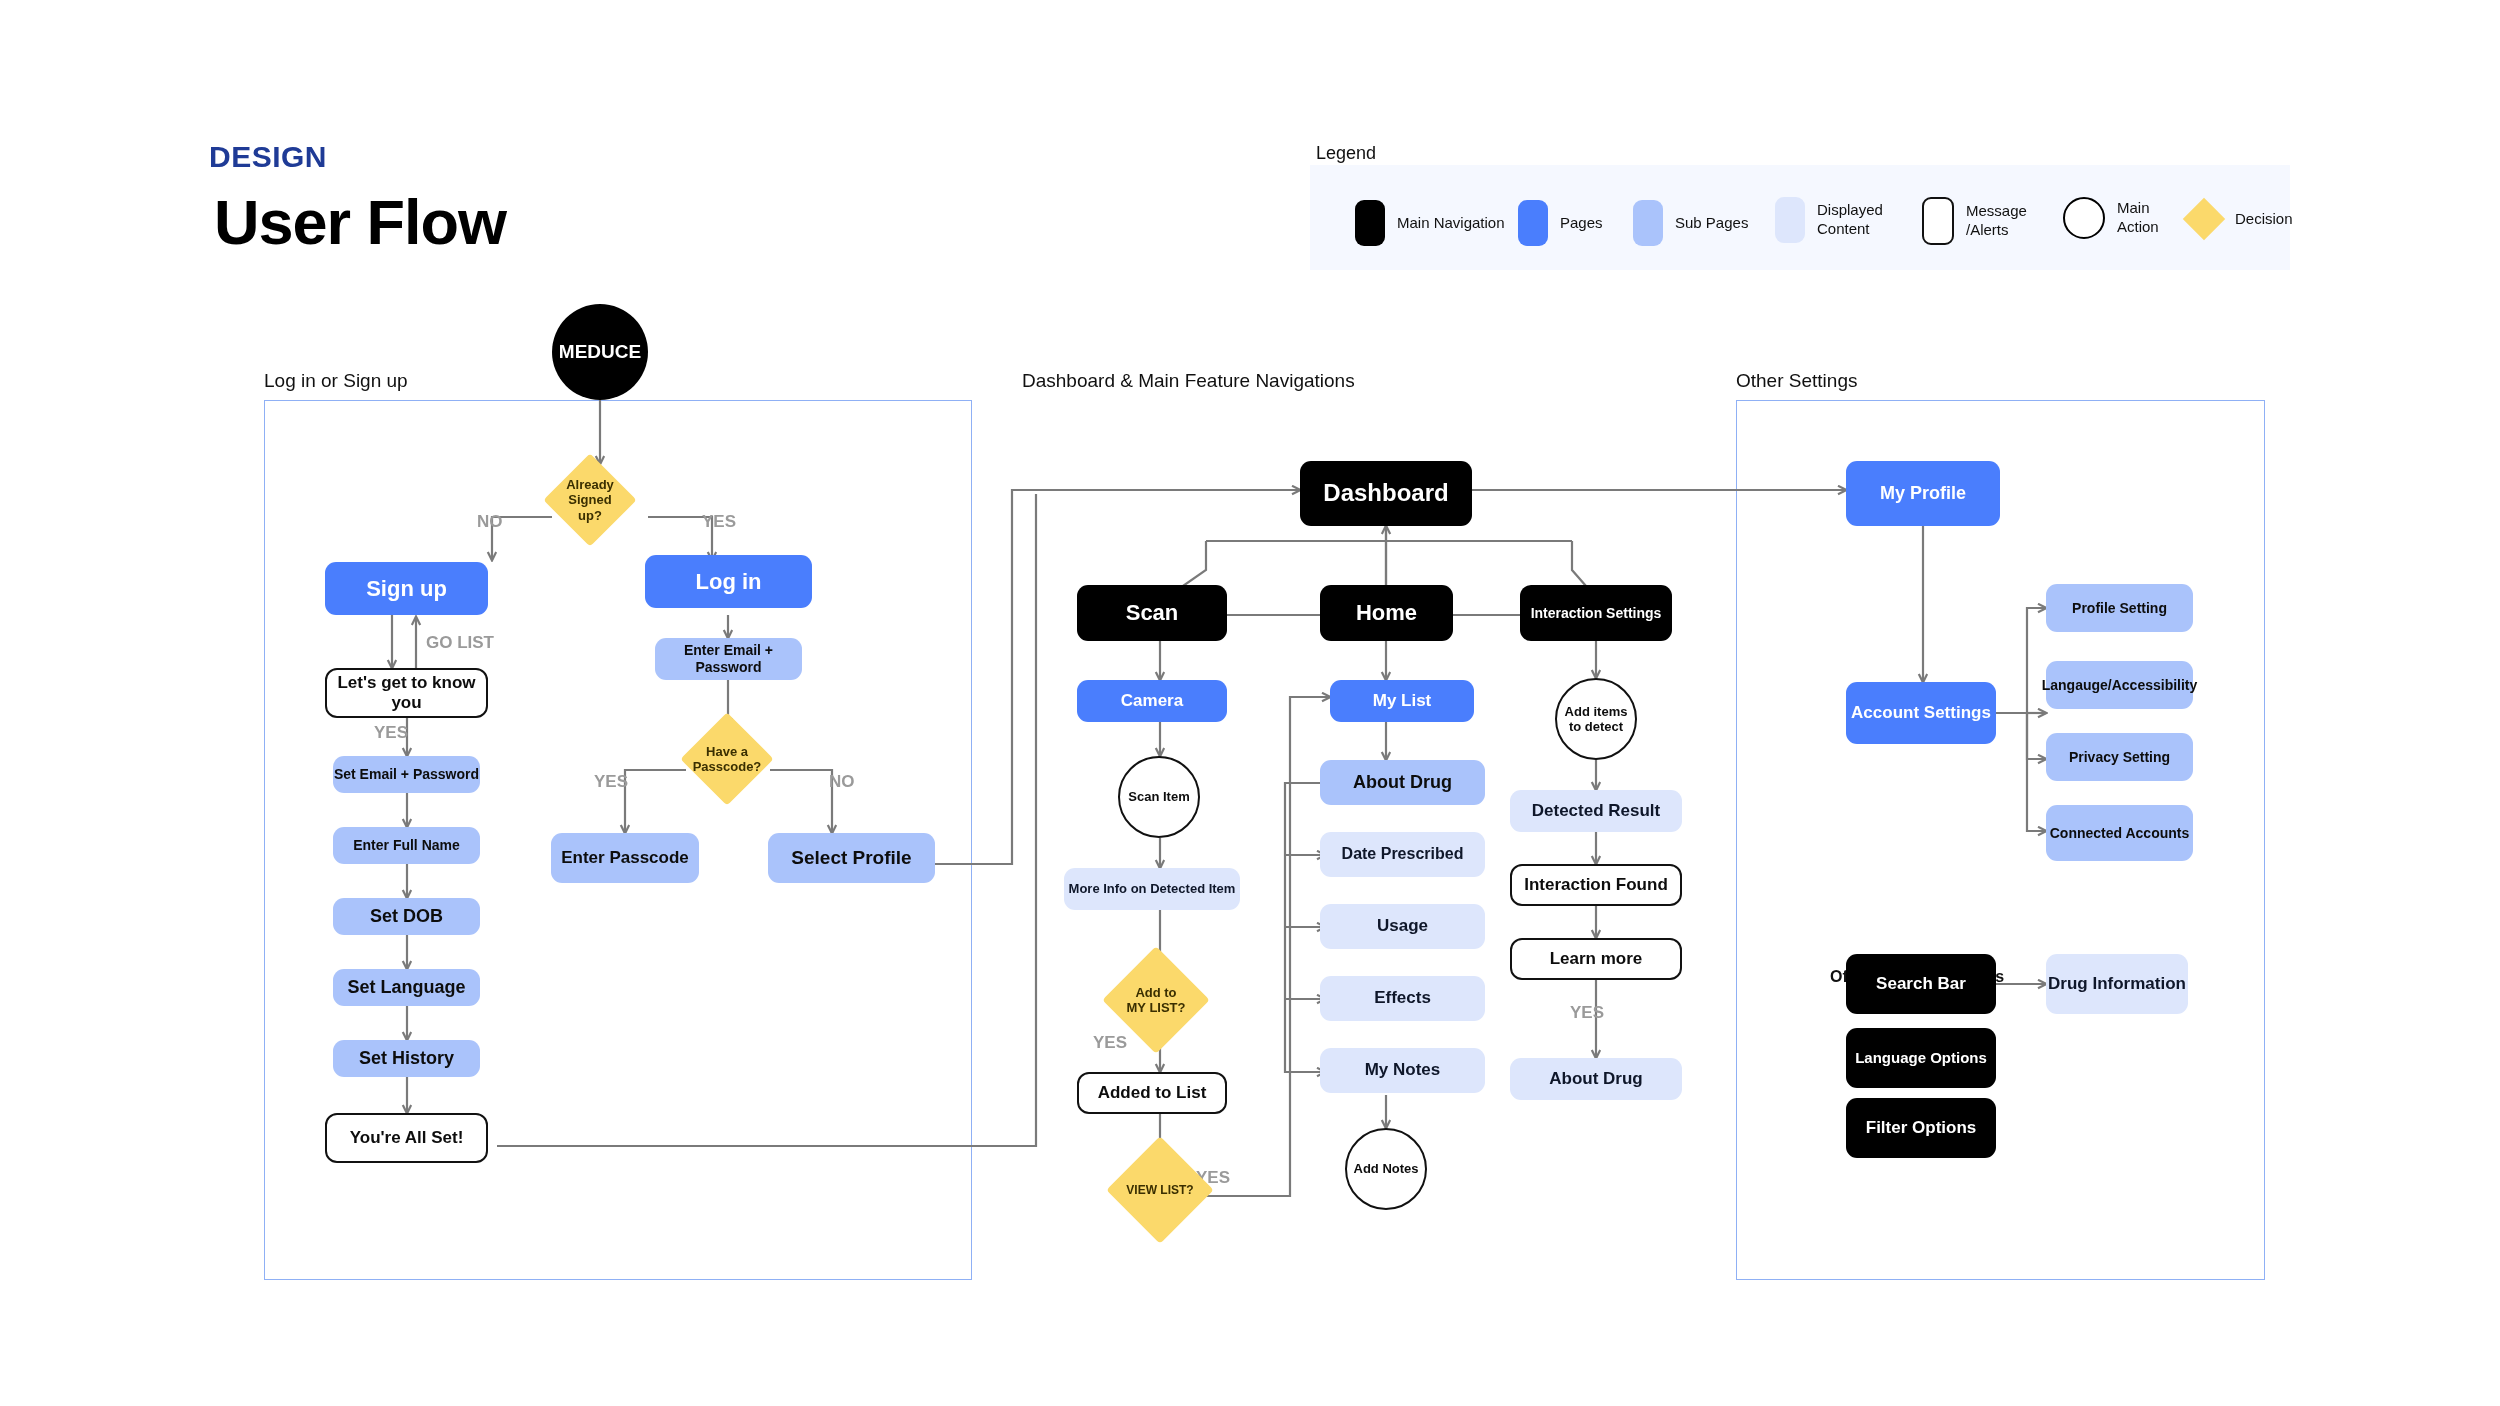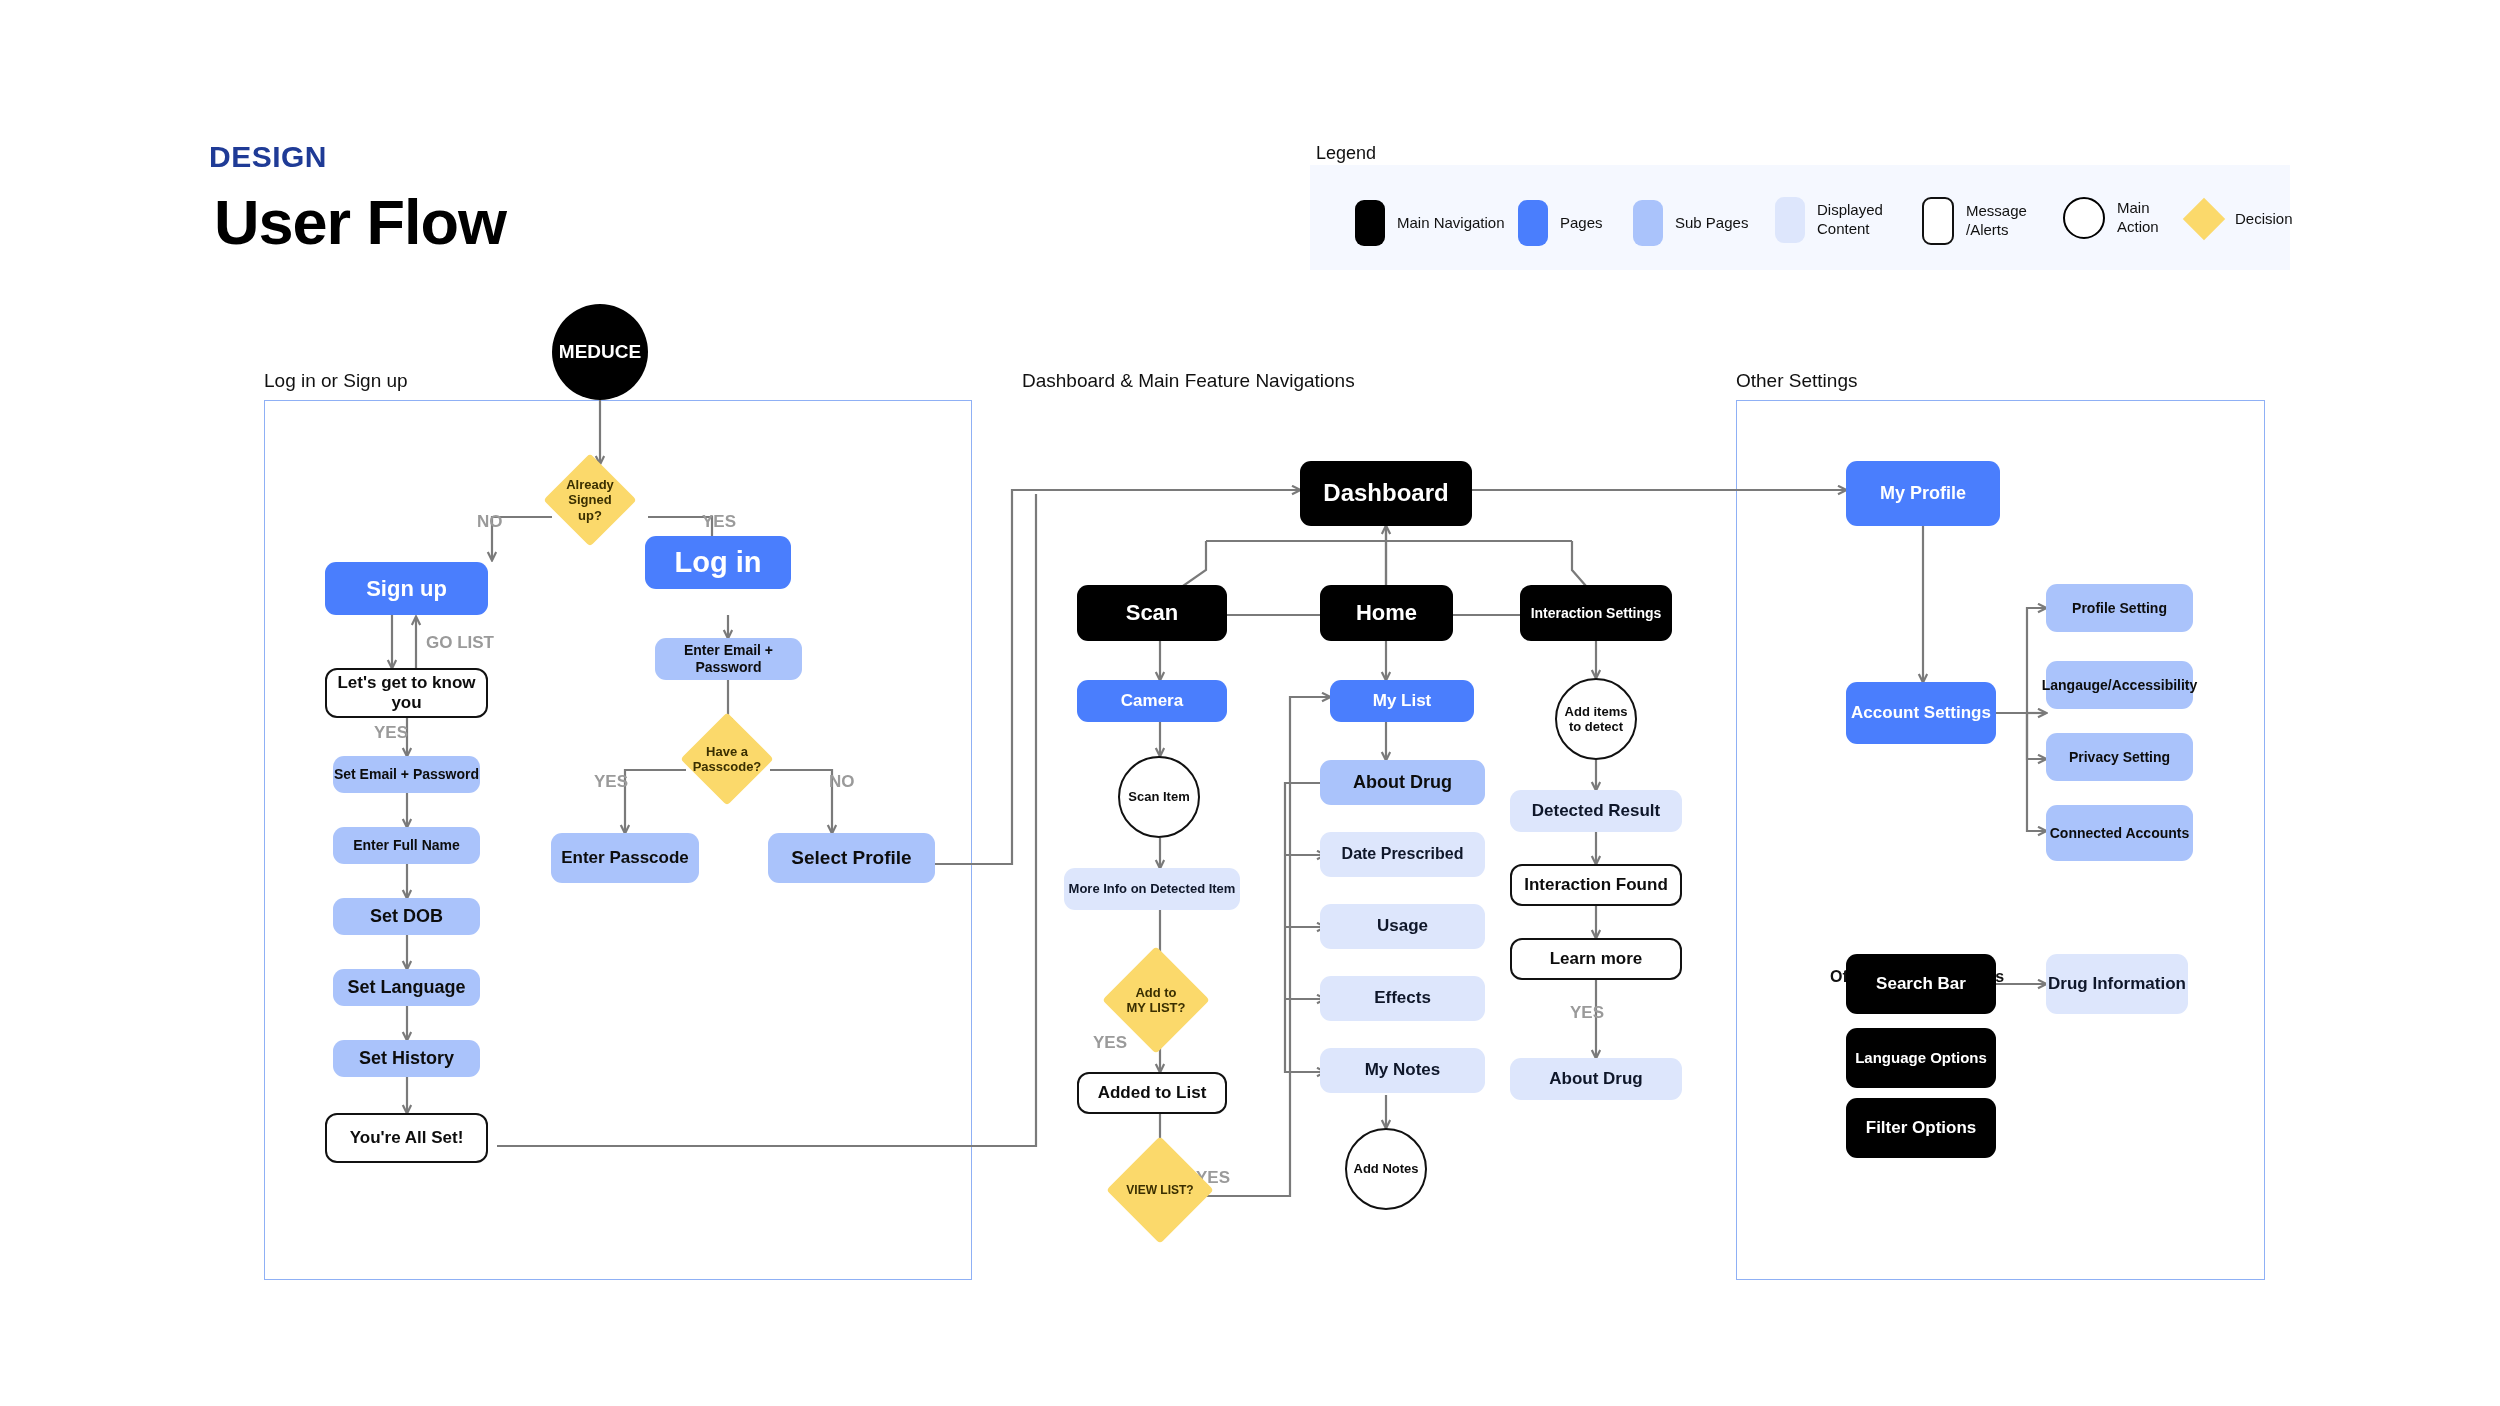--- a/index.html
+++ b/index.html
@@ -200,21 +200,21 @@
 
   <div class="node n-brand" style="left:552px;top:304px;width:96px;height:96px;font-size:19px;">MEDUCE</div>
 
   <div class="node n-decision" style="left:557px;top:467px;width:66px;height:66px;font-size:13px;">
     <div class="dia"></div>
     <div class="txt">Already
 Signed up?</div>
   </div>
 
   <div class="node n-page" style="left:325px;top:562px;width:163px;height:53px;font-size:22px;">Sign up</div>
-  <div class="node n-page" style="left:645px;top:536px;width:146px;height:53px;font-size:29px;">Log in</div>
+  <div class="node n-page" style="left:645px;top:555px;width:167px;height:53px;font-size:22px;">Log in</div>
 
   <div class="node n-msg" style="left:325px;top:668px;width:163px;height:50px;font-size:17px;">Let's get to know you</div>
   <div class="node n-sub" style="left:655px;top:638px;width:147px;height:42px;font-size:14px;">Enter Email + Password</div>
 
   <div class="node n-sub" style="left:333px;top:756px;width:147px;height:37px;font-size:14px;">Set Email + Password</div>
 
   <div class="node n-decision" style="left:694px;top:726px;width:66px;height:66px;font-size:13px;">
     <div class="dia"></div>
     <div class="txt">Have a
 Passcode?</div>

